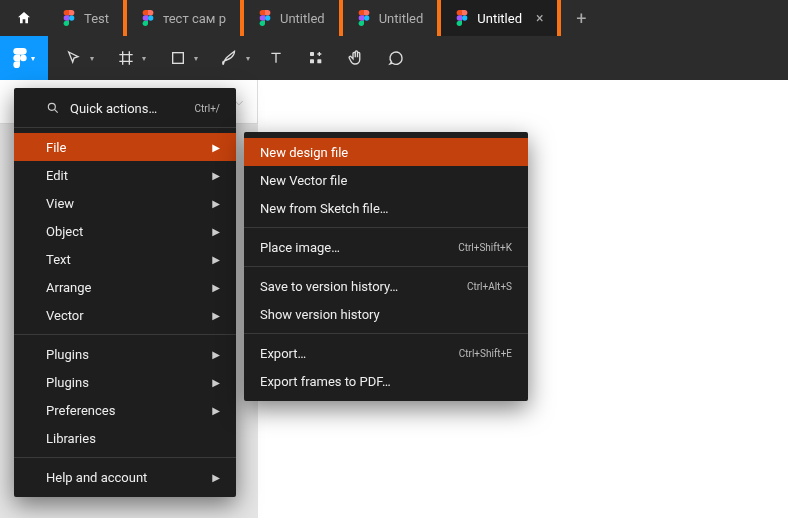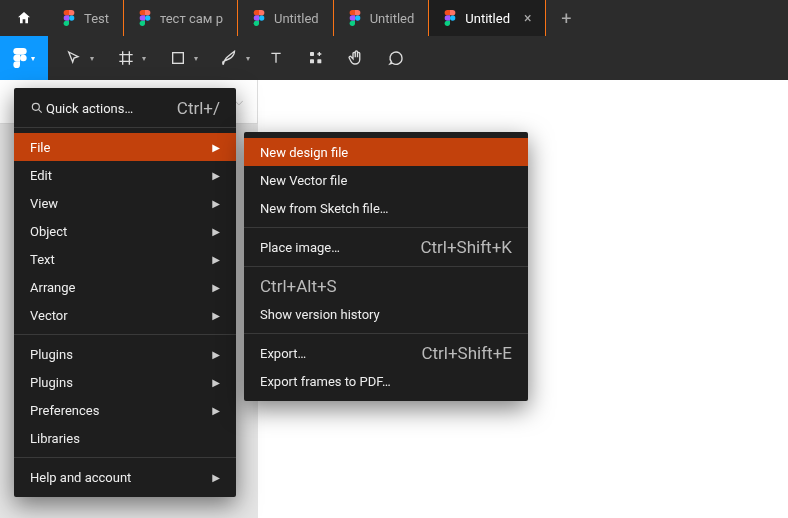--- a/index.html
+++ b/index.html
@@ -1,41 +1,41 @@
 <!DOCTYPE html>
 <html><head>
 <meta charset="utf-8">
 <style>
   * { box-sizing: border-box; margin: 0; padding: 0; }
   html, body { width: 788px; height: 518px; font-family: -apple-system, BlinkMacSystemFont, "Segoe UI", Roboto, Helvetica, Arial, sans-serif; background: #fff; overflow: hidden; }
   .tabbar { height: 36px; background: #2c2c2c; display: flex; align-items: stretch; }
   .tab-home { width: 48px; display:flex; align-items:center; justify-content:center; color:#fff; }
-  .tab { display:flex; align-items:center; gap:8px; padding:0 14px; color:#b0b0b0; font-size:13px; border-right:1px solid #f97316; cursor:default; position:relative; }
+  .tab { display:flex; align-items:center; gap:8px; padding:0 14px; color:#b0b0b0; font-size:13px; border-right:4px solid #f97316; cursor:default; position:relative; }
   .tab.active { background:#1e1e1e; color:#fff; }
   .tab .fig-icon { width:14px; height:14px; display:flex; align-items:center; justify-content:center; }
   .tab .close { font-size:14px; color:#aaa; margin-left:6px; }
   .tab-plus { width:40px; display:flex; align-items:center; justify-content:center; color:#aaa; font-size:18px; }
   .toolbar { height:44px; background:#2c2c2c; display:flex; align-items:center; }
   .logo-btn { width:48px; height:44px; background:#0d99ff; display:flex; align-items:center; justify-content:center; gap:4px; }
   .logo-caret { color:#fff; font-size:8px; }
   .toolgroup { display:flex; align-items:center; gap:0; }
   .tool { width:40px; height:44px; display:flex; align-items:center; justify-content:center; color:#d0d0d0; position:relative; }
   .tool.combo { width:52px; }
   .tool .caret { font-size:8px; color:#aaa; position:absolute; right:6px; top:50%; transform:translateY(-50%); }
   svg { display:block; }
   .canvas-area { position:relative; width:100%; height:calc(518px - 80px); background:#e5e5e5; }
   .panel-stub { position:absolute; left:0; top:0; width:258px; height:44px; background:#fff; border-right:1px solid #ddd; border-bottom:1px solid #ddd; color:#bbb; font-size:11px; display:flex; align-items:center; justify-content:flex-end; padding-right:14px; }
   .canvas { position:absolute; left:258px; top:0; right:0; bottom:0; background:#fff; }
   .menu { position:absolute; background:#1e1e1e; color:#eee; font-size:13px; border-radius:2px; box-shadow:0 8px 24px rgba(0,0,0,0.5); padding:6px 0; }
   .main-menu { left:14px; top:88px; width:222px; }
   .sub-menu { left:244px; top:132px; width:284px; }
   .menuitem { display:flex; align-items:center; justify-content:space-between; height:28px; padding:0 16px; white-space:nowrap; }
   .menuitem.highlight { background:#c2410c; color:#fff; }
-  .menuitem .label { display:flex; align-items:center; gap:2px; }
-  .menuitem .shortcut { color:#bbb; font-size:17px; }
+  .menuitem .label { display:flex; align-items:center; gap:10px;margin-left:16px; }
+  .menuitem .shortcut { color:#bbb; font-size:10px; }
   .menuitem .arrow { font-size:10px; color:#ccc; }
   .menuitem.highlight .arrow { color:#fff; }
   .menu hr { border:none; border-top:1px solid #3a3a3a; margin:5px 0; }
   .search-icon { width:14px; height:14px; }
 </style>
 </head>
 <body>
 
 <div class="tabbar">
   <div class="tab-home">
@@ -281,20 +281,21 @@
     <div class="menuitem">
       <span>New from Sketch file…</span>
     </div>
     <hr>
     <div class="menuitem">
       <span>Place image…</span>
       <span class="shortcut">Ctrl+Shift+K</span>
     </div>
     <hr>
     <div class="menuitem">
+      <span>Save to version history…</span>
       <span class="shortcut">Ctrl+Alt+S</span>
     </div>
     <div class="menuitem">
       <span>Show version history</span>
     </div>
     <hr>
     <div class="menuitem">
       <span>Export…</span>
       <span class="shortcut">Ctrl+Shift+E</span>
     </div>

